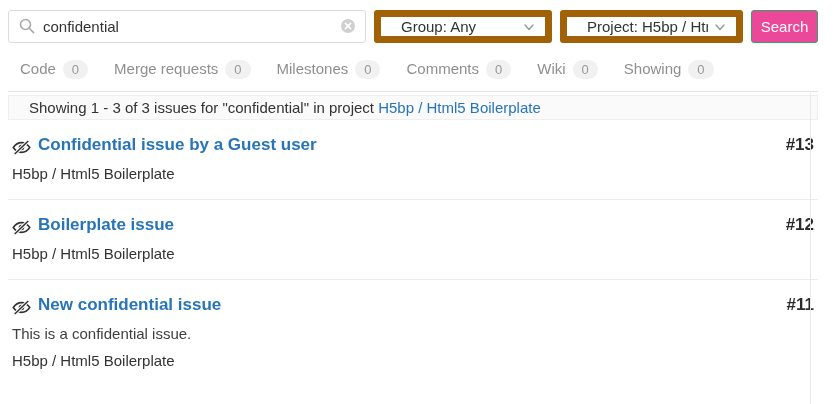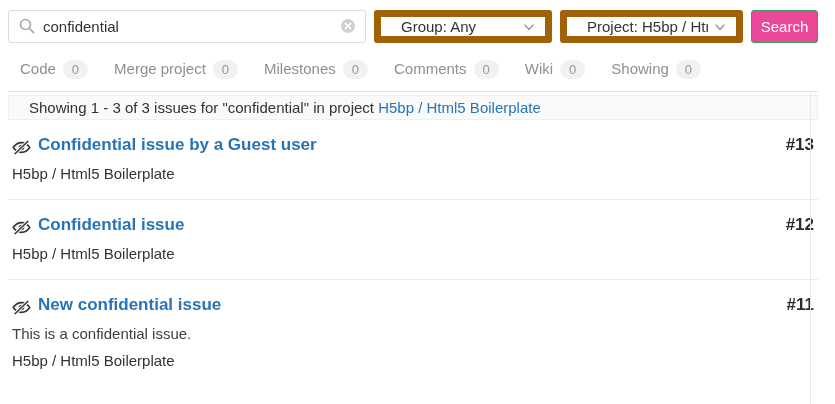--- a/index.html
+++ b/index.html
@@ -103,21 +103,21 @@
 
     <button class="btn-search">Search</button>
   </div>
 
   <div class="tabs">
     <a class="tab">
       <span>Code</span>
       <span class="tab-badge">0</span>
     </a>
     <a class="tab">
-      <span>Merge project</span>
+      <span>Merge requests</span>
       <span class="tab-badge">0</span>
     </a>
     <a class="tab">
       <span>Milestones</span>
       <span class="tab-badge">0</span>
     </a>
     <a class="tab">
       <span>Comments</span>
       <span class="tab-badge">0</span>
     </a>
@@ -153,21 +153,21 @@
     </div>
 
     <div class="result">
       <div class="result-head">
         <svg class="eye-slash" viewBox="0 0 18 14">
           <path d="M9 2.4 C5.5 2.4 2.7 4.8 1.2 7 C2.7 9.2 5.5 11.6 9 11.6 C12.5 11.6 15.3 9.2 16.8 7 C15.3 4.8 12.5 2.4 9 2.4 Z" fill="none" stroke="currentColor" stroke-width="1.5"></path>
           <circle cx="9" cy="7" r="2.6" fill="currentColor"></circle>
           <line x1="2.6" y1="13.2" x2="15.4" y2="0.8" stroke="#fff" stroke-width="3.2"></line>
           <line x1="2.6" y1="13.2" x2="15.4" y2="0.8" stroke="currentColor" stroke-width="1.5"></line>
         </svg>
-        <a class="result-title">Confidential issue</a>
+        <a class="result-title">Boilerplate issue</a>
         <span class="result-id">#12</span>
       </div>
       <div class="result-project">H5bp / Html5 Boilerplate</div>
     </div>
 
     <div class="result">
       <div class="result-head">
         <svg class="eye-slash" viewBox="0 0 18 14">
           <path d="M9 2.4 C5.5 2.4 2.7 4.8 1.2 7 C2.7 9.2 5.5 11.6 9 11.6 C12.5 11.6 15.3 9.2 16.8 7 C15.3 4.8 12.5 2.4 9 2.4 Z" fill="none" stroke="currentColor" stroke-width="1.5"></path>
           <circle cx="9" cy="7" r="2.6" fill="currentColor"></circle>

